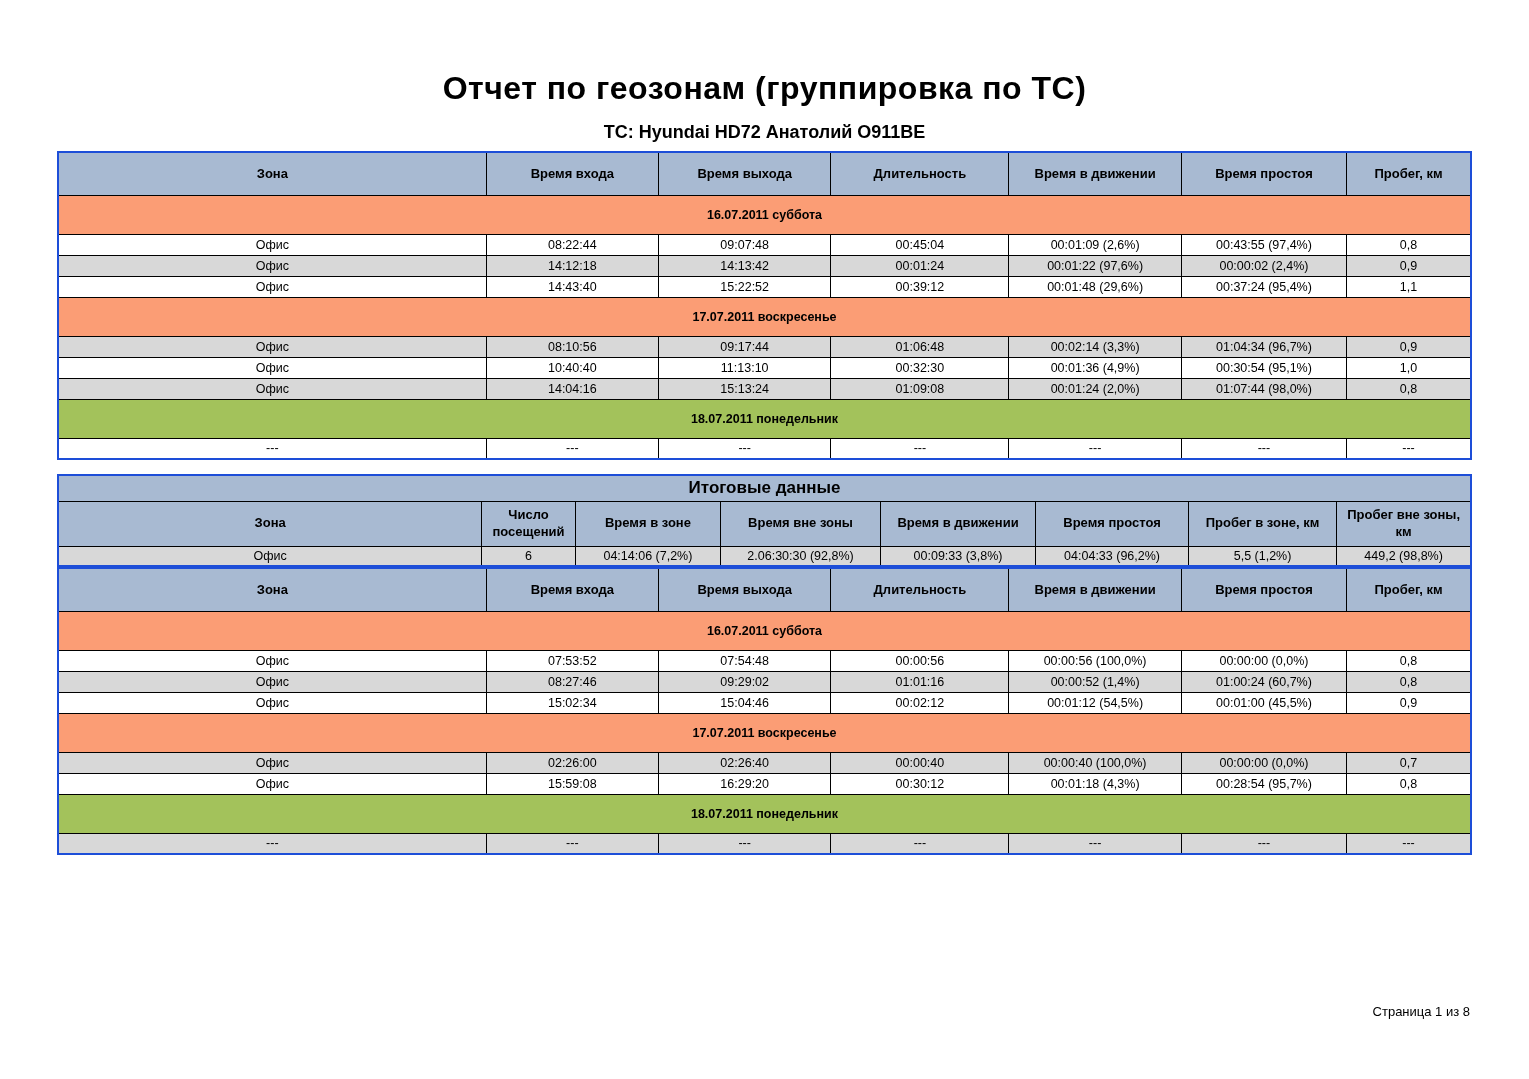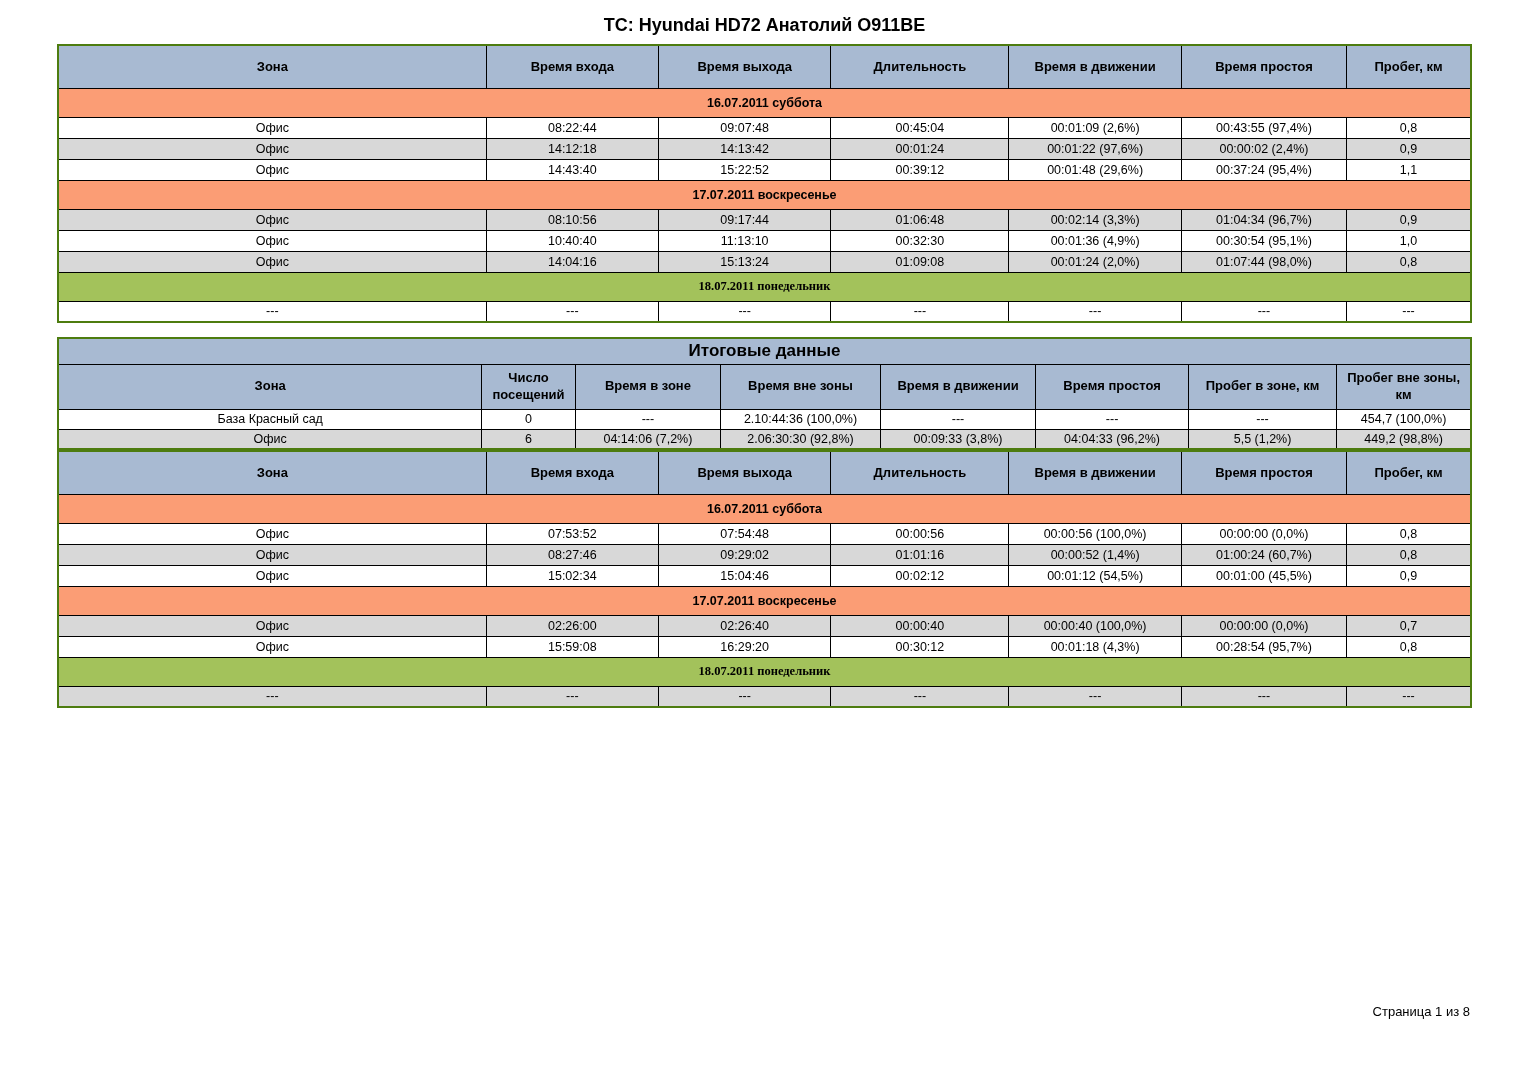--- a/index.html
+++ b/index.html
@@ -30,44 +30,44 @@
     text-align: center;
     font-size: 18px;
     font-weight: bold;
     margin-top: 15px;
     margin-bottom: 8px;
   }
   table {
     width: 100%;
     border-collapse: collapse;
     table-layout: fixed;
-    border: 2px solid #4d7c0f;
+    border: 2px solid #1d4ed8;
   }
   th, td {
     border: 1px solid #000;
     text-align: center;
     vertical-align: middle;
     padding: 1px 4px;
     overflow: hidden;
     white-space: nowrap;
   }
   .geo-table thead th {
     background: var(--header-bg, #a8bad2);
     height: 43px;
     font-size: 13px;
     font-weight: bold;
   }
   .geo-table tbody td { height: 21px; font-size: 12.5px; }
   tr.day-band td {
     background: var(--day-orange, #fb9d75);
     font-weight: bold;
     font-size: 12.5px;
-    height: 29px;
-  }
-  tr.day-band.green td { background: var(--day-green, #a3c25b); font-family: Liberation Serif, serif; }
+    height: 39px;
+  }
+  tr.day-band.green td { background: var(--day-green, #a3c25b); }
   tr.alt td { background: var(--row-alt, #d8d8d8); }
   .summary-table { margin-top: 14px; }
   .summary-table .summary-title-cell {
     background: var(--header-bg, #a8bad2);
     font-size: 17px;
     font-weight: bold;
     height: 26px;
   }
   .summary-table tr.cols th {
     background: var(--header-bg, #a8bad2);
@@ -83,20 +83,21 @@
     position: absolute;
     top: 1004px;
     right: 59px;
     font-size: 13px;
   }
 </style>
 </head>
 <body>
 
 <div class="report">
+  <div class="report-title">Отчет по геозонам (группировка по ТС)</div>
   <div id="content">
       <div class="vehicle-title">ТС: Hyundai HD72 Анатолий O911BE</div>
       <table class="geo-table">
         <colgroup>
           <col style="width: 30.3%;">
           <col style="width: 12.2%;">
           <col style="width: 12.2%;">
           <col style="width: 12.6%;">
           <col style="width: 12.2%;">
           <col style="width: 11.7%;">
@@ -208,30 +209,20 @@
             <th>Число посещений</th>
             <th>Время в зоне</th>
             <th>Время вне зоны</th>
             <th>Время в движении</th>
             <th>Время простоя</th>
             <th>Пробег в зоне, км</th>
             <th>Пробег вне зоны, км</th>
           </tr>
         </thead>
         <tbody>
-          <tr>
-            <td>База Красный сад</td>
-            <td>0</td>
-            <td>---</td>
-            <td>2.10:44:36 (100,0%)</td>
-            <td>---</td>
-            <td>---</td>
-            <td>---</td>
-            <td>454,7 (100,0%)</td>
-          </tr>
           <tr class="alt">
             <td>Офис</td>
             <td>6</td>
             <td>04:14:06 (7,2%)</td>
             <td>2.06:30:30 (92,8%)</td>
             <td>00:09:33 (3,8%)</td>
             <td>04:04:33 (96,2%)</td>
             <td>5,5 (1,2%)</td>
             <td>449,2 (98,8%)</td>
           </tr>

